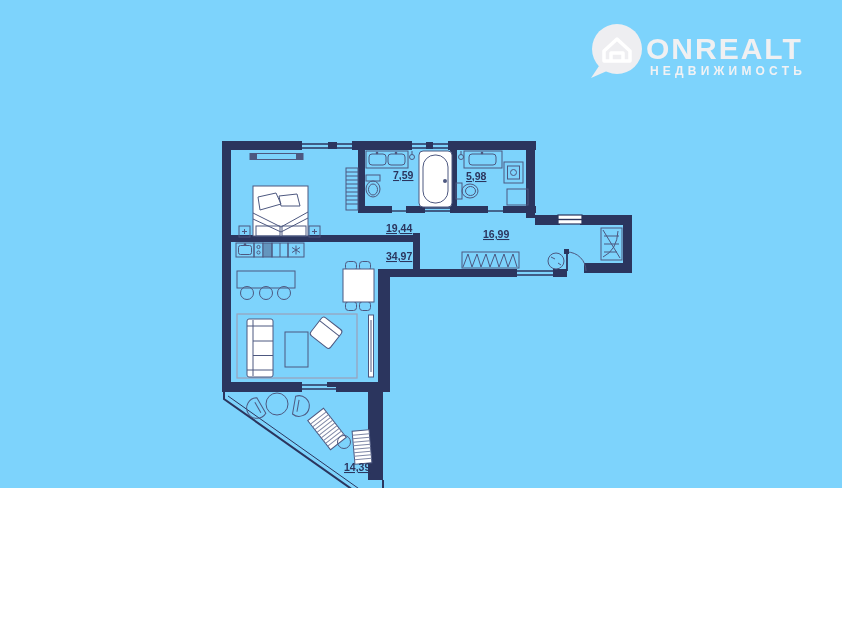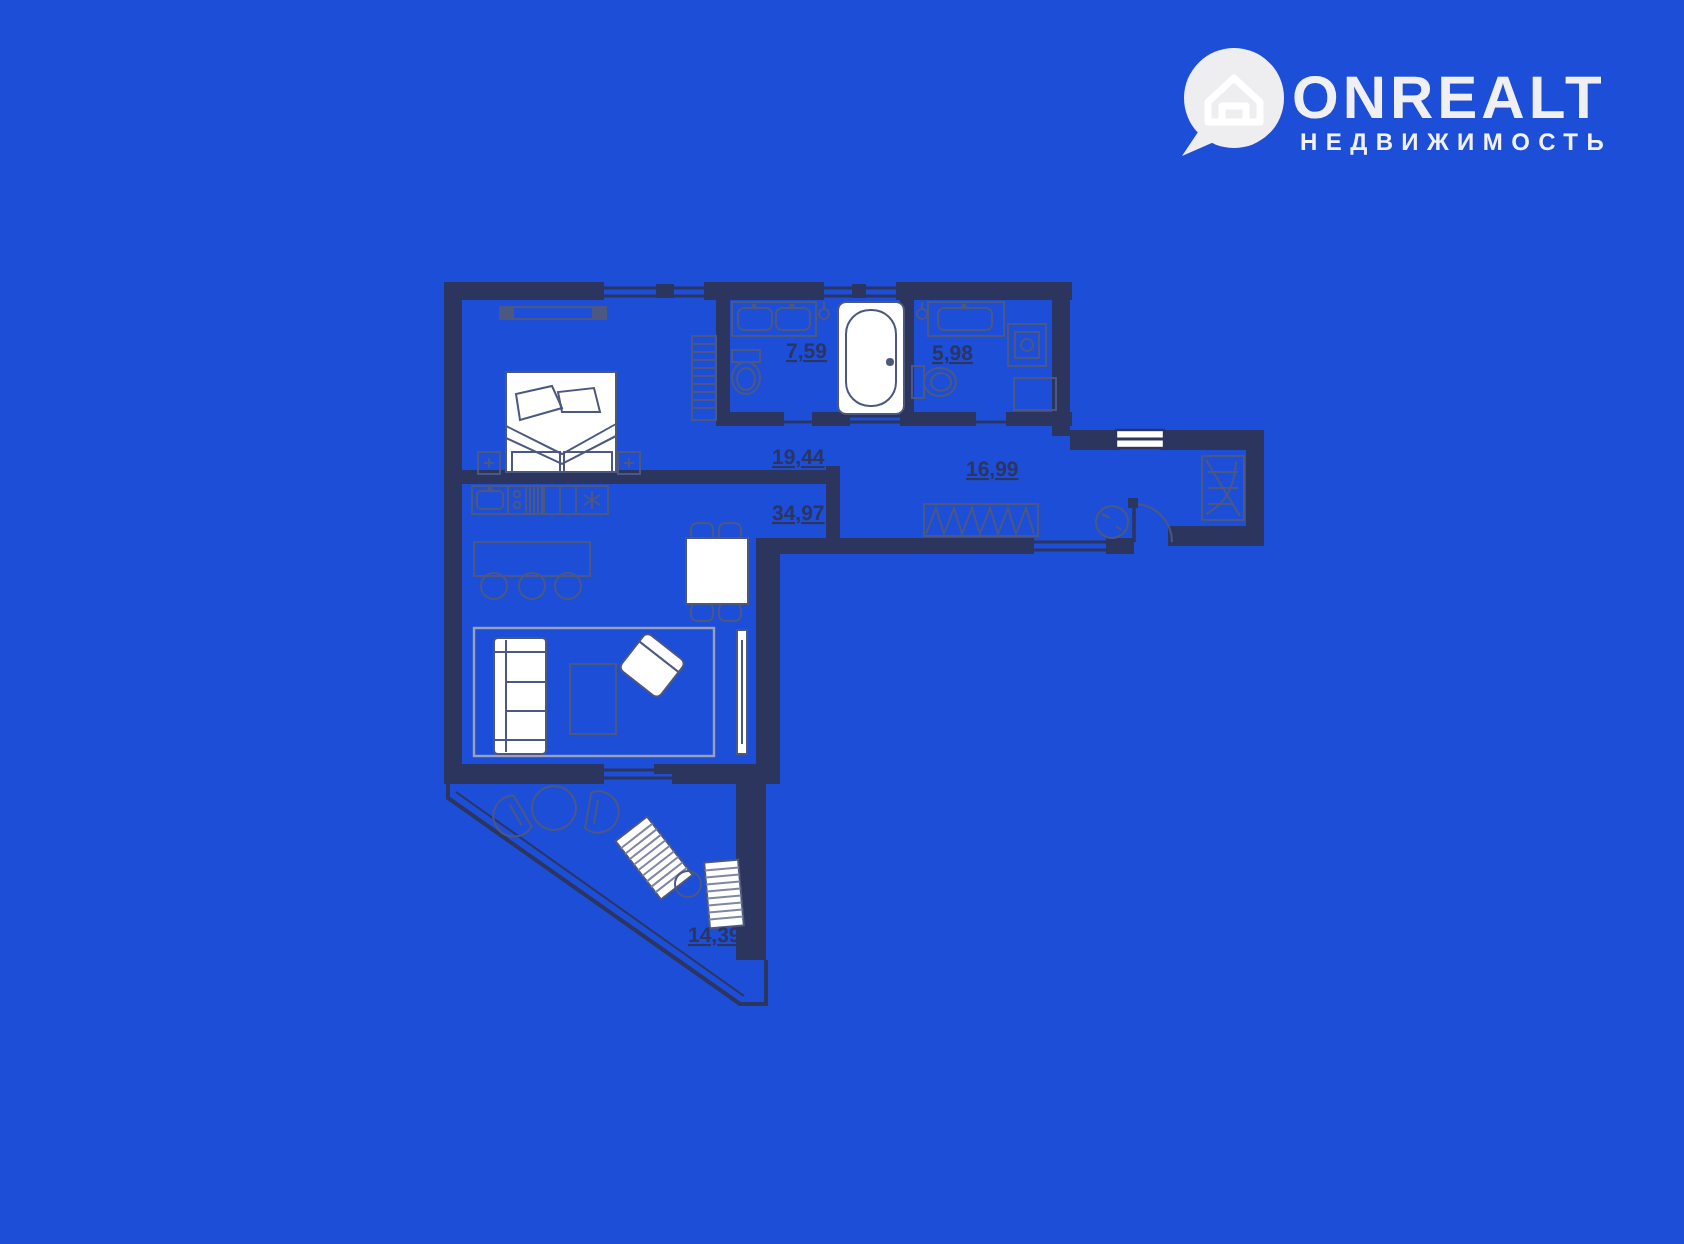--- a/index.html
+++ b/index.html
@@ -1,16 +1,16 @@
 <!DOCTYPE html>
 <html><head>
 <meta charset="utf-8">
 <style>
   html,body{margin:0;padding:0;background:#ffffff;}
-  #stage{position:relative;width:842px;height:622px;background:#1d4ed8;overflow:hidden;
+  #stage{position:relative;width:842px;height:488px;background:#7dd3fc;overflow:hidden;
          font-family:"Liberation Sans",sans-serif;}
   svg{position:absolute;left:0;top:0;}
   .wall{fill:#2b355e;stroke:none;}
   .thinwall{stroke:#2b355e;stroke-width:1.4;fill:none;}
   .fixt{stroke:#4d5880;stroke-width:1;fill:#ffffff;}
   .fixtn{stroke:#4d5880;stroke-width:1;fill:none;}
   .fixtlight{stroke:#7e87a6;stroke-width:1;fill:none;}
   .rug{stroke:#9aa1ba;stroke-width:1.2;fill:none;}
   .dot{fill:#4d5880;stroke:none;}
   .room-label{font:bold 10.5px "Liberation Sans",sans-serif;fill:#2b355e;text-decoration:underline;}

